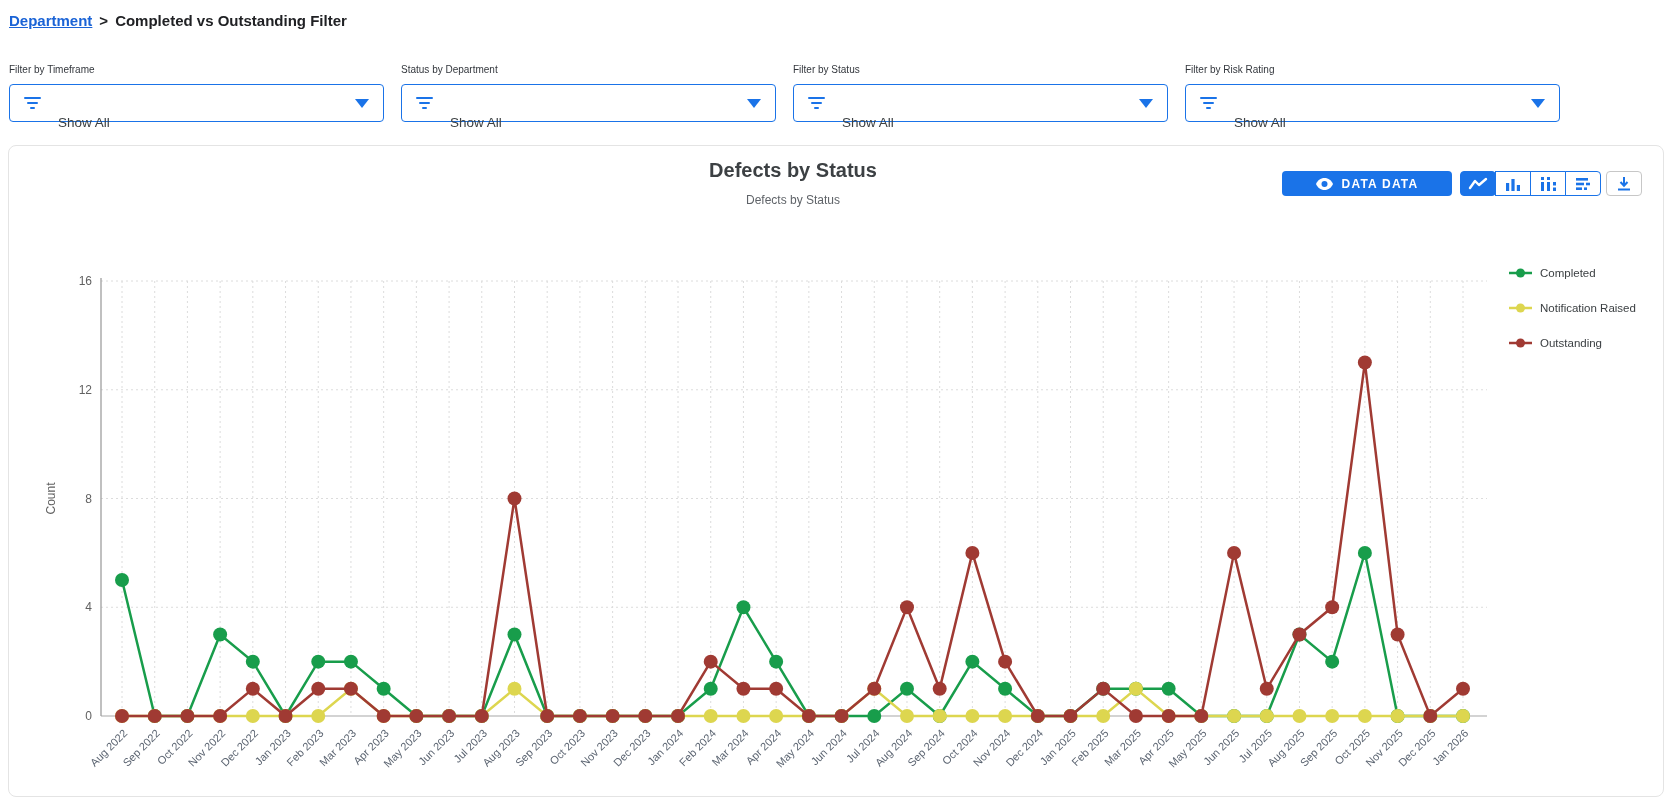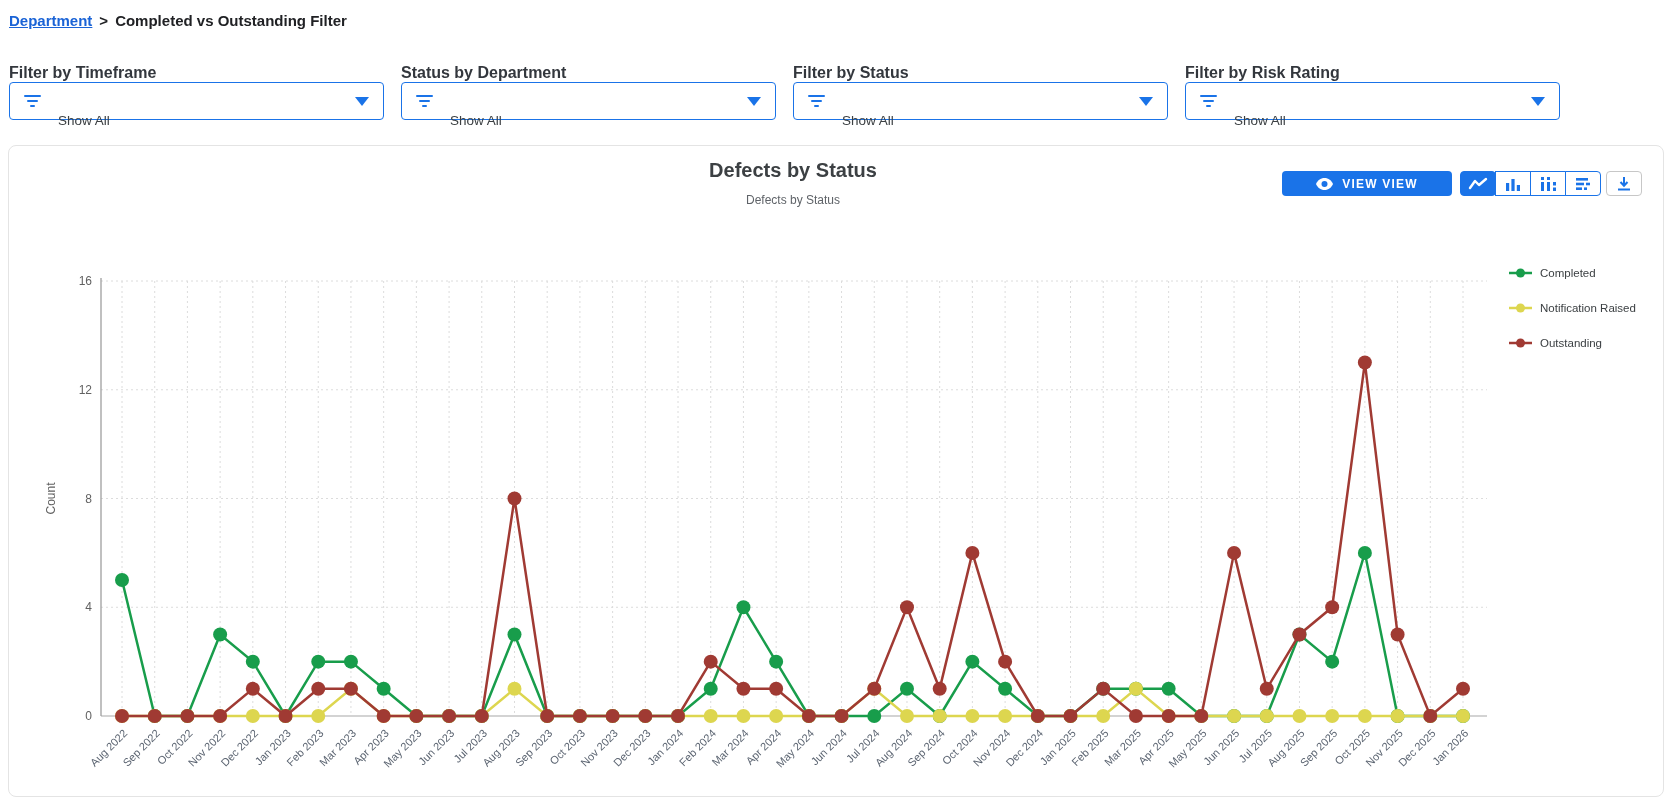--- a/index.html
+++ b/index.html
@@ -7,21 +7,21 @@
               font-family:"Liberation Sans", sans-serif; }
   .page { position:relative; width:1674px; height:802px; background:#fff; }
 
   
   .breadcrumb { position:absolute; top:12px; left:9px; font-size:15px; font-weight:bold; color:#202124; }
   .breadcrumb a { color:#1a63d6; text-decoration:underline; cursor:pointer; }
   .breadcrumb .sep { margin:0 7px; color:#202124; }
 
   
   .filter { position:absolute; top:64px; width:375px; }
-  .filter .flabel { font-size:16px; font-weight:bold; color:#33373d; margin-bottom:0; }
+  .filter .flabel { font-size:10px; font-weight:normal; color:#33373d; margin-bottom:9px; }
   .filter .fbox { height:38px; border:1.5px solid #1a73e8; border-radius:4px; display:flex;
                   align-items:center; padding:0 14px; cursor:pointer; background:#fff; }
   .filter .funnel { width:17px; margin-right:17px; display:inline-block; }
   .funnel span { display:block; height:2.5px; background:#1a73e8; border-radius:2px; margin:2.5px auto; }
   .funnel .l1{width:17px;} .funnel .l2{width:11px;} .funnel .l3{width:5px;}
   .filter .fvalue { font-size:13.5px; color:#3c4043; flex:1;margin-top:39px; }
   .filter .caret { width:0; height:0; border-left:7px solid transparent; border-right:7px solid transparent;
                    border-top:9px solid #1a73e8; }
   .f1{left:9px;} .f2{left:401px;} .f3{left:793px;} .f4{left:1185px;}
 
@@ -118,21 +118,21 @@
     <div class="titleblock">
       <div class="card-title">Defects by Status</div>
       <div class="inner-title">Defects by Status</div>
     </div>
 
     <button class="viewdata">
       <svg width="17" height="12" viewBox="0 0 17 12">
         <path d="M8.5 0 C4.5 0 1.4 2.6 0 6 C1.4 9.4 4.5 12 8.5 12 C12.5 12 15.6 9.4 17 6 C15.6 2.6 12.5 0 8.5 0 Z" fill="#fff"></path>
         <circle cx="8.5" cy="6" r="3" fill="#1a73e8"></circle>
       </svg>
-      <span>VIEW VIEW</span>
+      <span>DATA DATA</span>
     </button>
 
     <div class="togglegroup">
       <div class="tbtn sel">
         <svg width="20" height="14" viewBox="0 0 20 14">
           <polyline points="2,11 7,4 11,8 18,2" fill="none" stroke="#fff" stroke-width="2.4" stroke-linecap="round" stroke-linejoin="round"></polyline>
         </svg>
       </div>
       <div class="tbtn">
         <svg width="18" height="14" viewBox="0 0 18 14">

